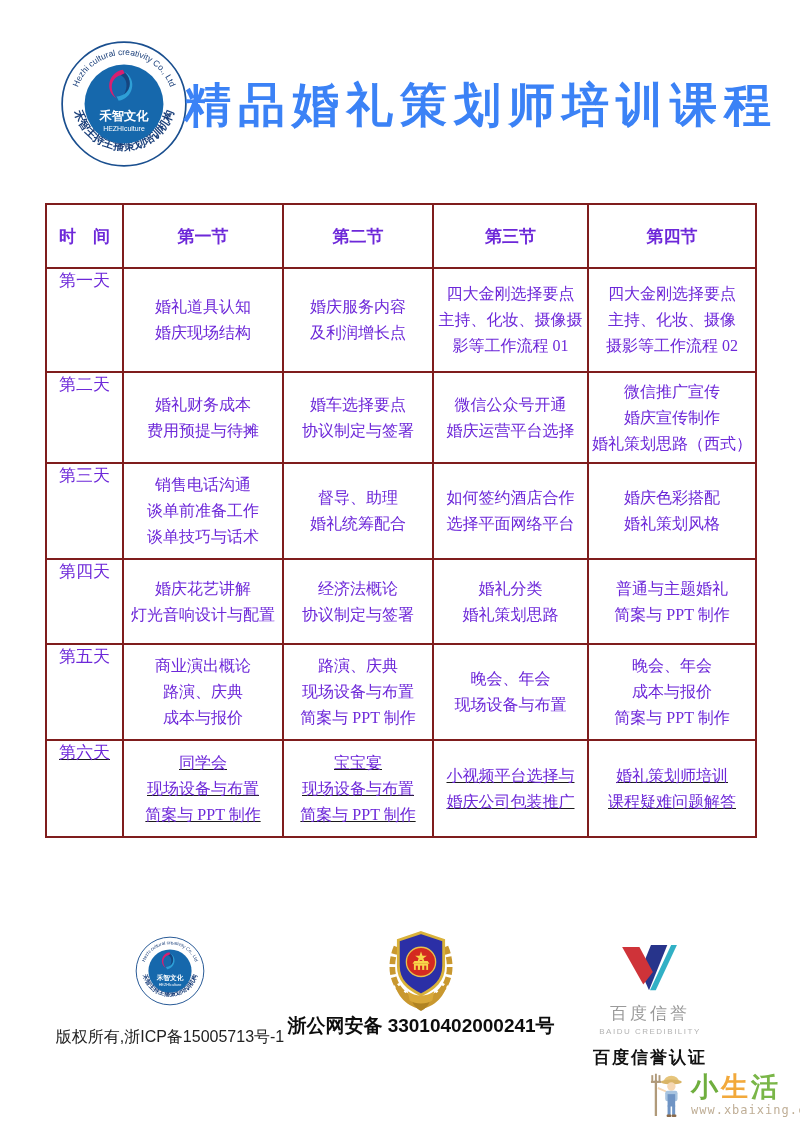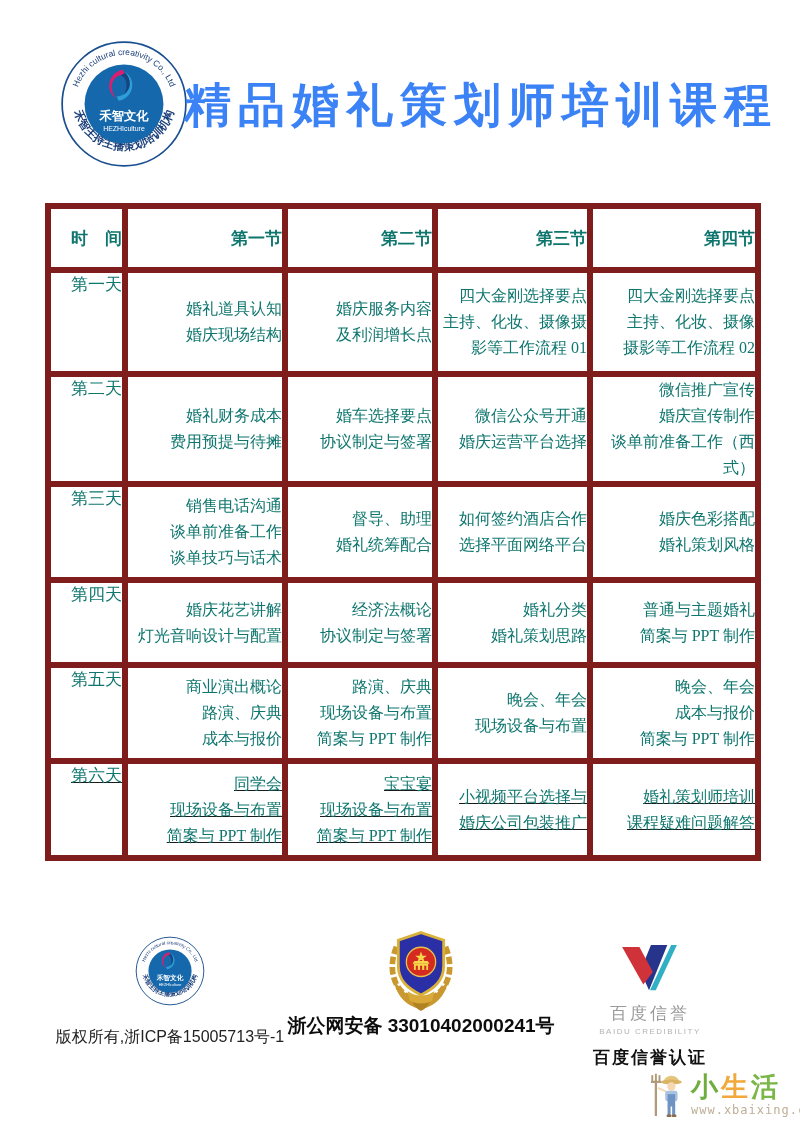--- a/index.html
+++ b/index.html
@@ -17,21 +17,21 @@
     font-size:47px;font-weight:bold;letter-spacing:7px;line-height:1.1;color:#3b82f6;
     font-family:"Liberation Serif", serif;white-space:nowrap;
   }
 
   
   table.schedule{
     position:absolute;left:45px;top:203px;width:710px;
     border-collapse:collapse;table-layout:fixed;
   }
   table.schedule th, table.schedule td{
-    border:6px solid #7f1d1d;text-align:right;color:#0f766e;padding:0;
+    border:2px solid #7f1d1d;text-align:center;color:#6d28d9;padding:0;
   }
   table.schedule thead tr{height:64px;}
   table.schedule tbody tr:nth-child(1){height:104px;}
   table.schedule tbody tr:nth-child(2){height:91px;}
   table.schedule tbody tr:nth-child(3){height:96px;}
   table.schedule tbody tr:nth-child(4){height:85px;}
   table.schedule tbody tr:nth-child(5){height:96px;}
   table.schedule tbody tr:nth-child(6){height:97px;text-decoration:underline;}
   table.schedule th{font-size:17px;font-weight:bold;}
   td.day{vertical-align:top;padding-top:24px;font-size:17px;}
@@ -116,21 +116,21 @@
       <tr>
         <td class="day">第二天</td>
         <td class="cell">婚礼财务成本
 费用预提与待摊</td>
         <td class="cell">婚车选择要点
 协议制定与签署</td>
         <td class="cell">微信公众号开通
 婚庆运营平台选择</td>
         <td class="cell">微信推广宣传
 婚庆宣传制作
-谈单前准备工作（西式）</td>
+婚礼策划思路（西式）</td>
       </tr>
       <tr>
         <td class="day">第三天</td>
         <td class="cell">销售电话沟通
 谈单前准备工作
 谈单技巧与话术</td>
         <td class="cell">督导、助理
 婚礼统筹配合</td>
         <td class="cell">如何签约酒店合作
 选择平面网络平台</td>

